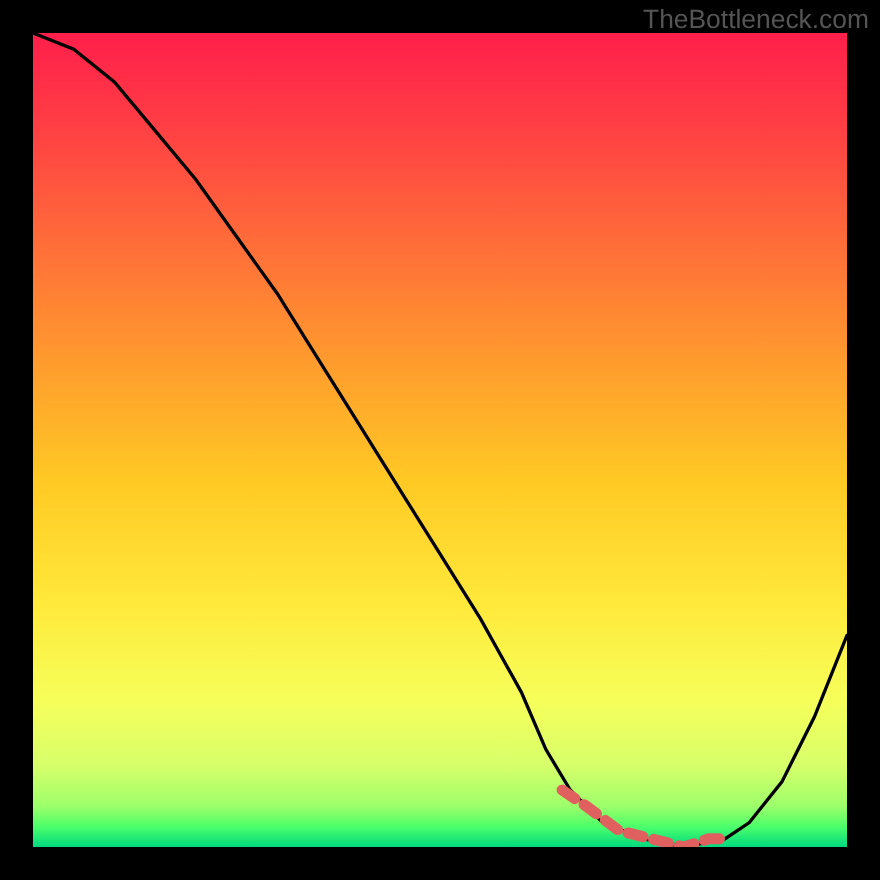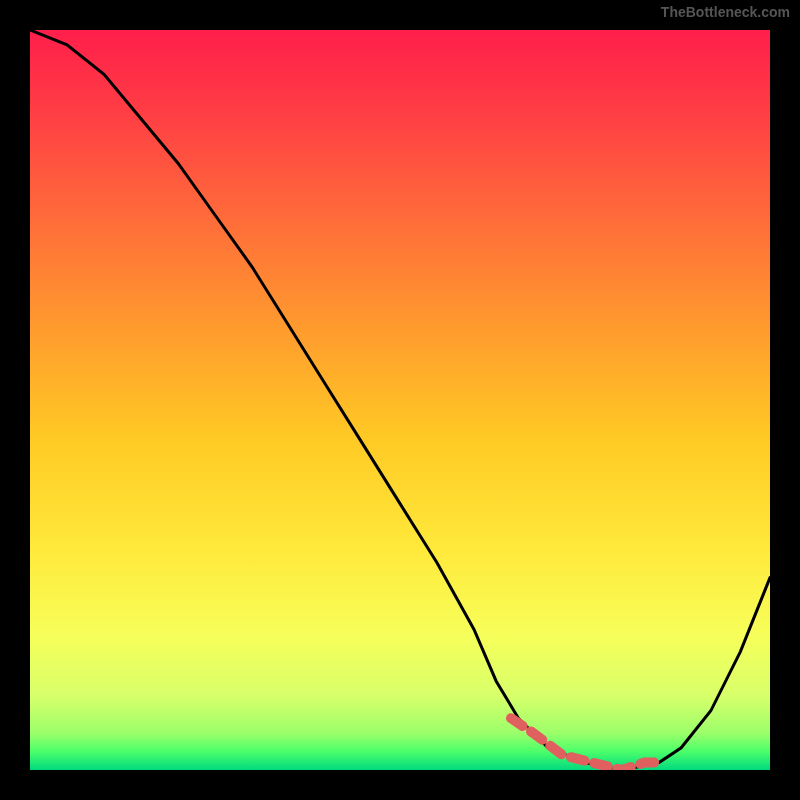--- a/index.html
+++ b/index.html
@@ -9,22 +9,22 @@
     width: 800px;
     height: 800px;
     position: relative;
     font-family: Arial, Helvetica, sans-serif;
   }
   .watermark {
     position: absolute;
     top: 4px;
     right: 10px;
     color: #555;
-    font-size: 14px;
-    font-weight: 700;
+    font-size: 24px;
+    font-weight: 400;
     z-index: 10;
   }
   .plot-area {
     position: absolute;
     left: 30px;
     top: 30px;
     width: 740px;
     height: 740px;
     overflow: hidden;
   }

